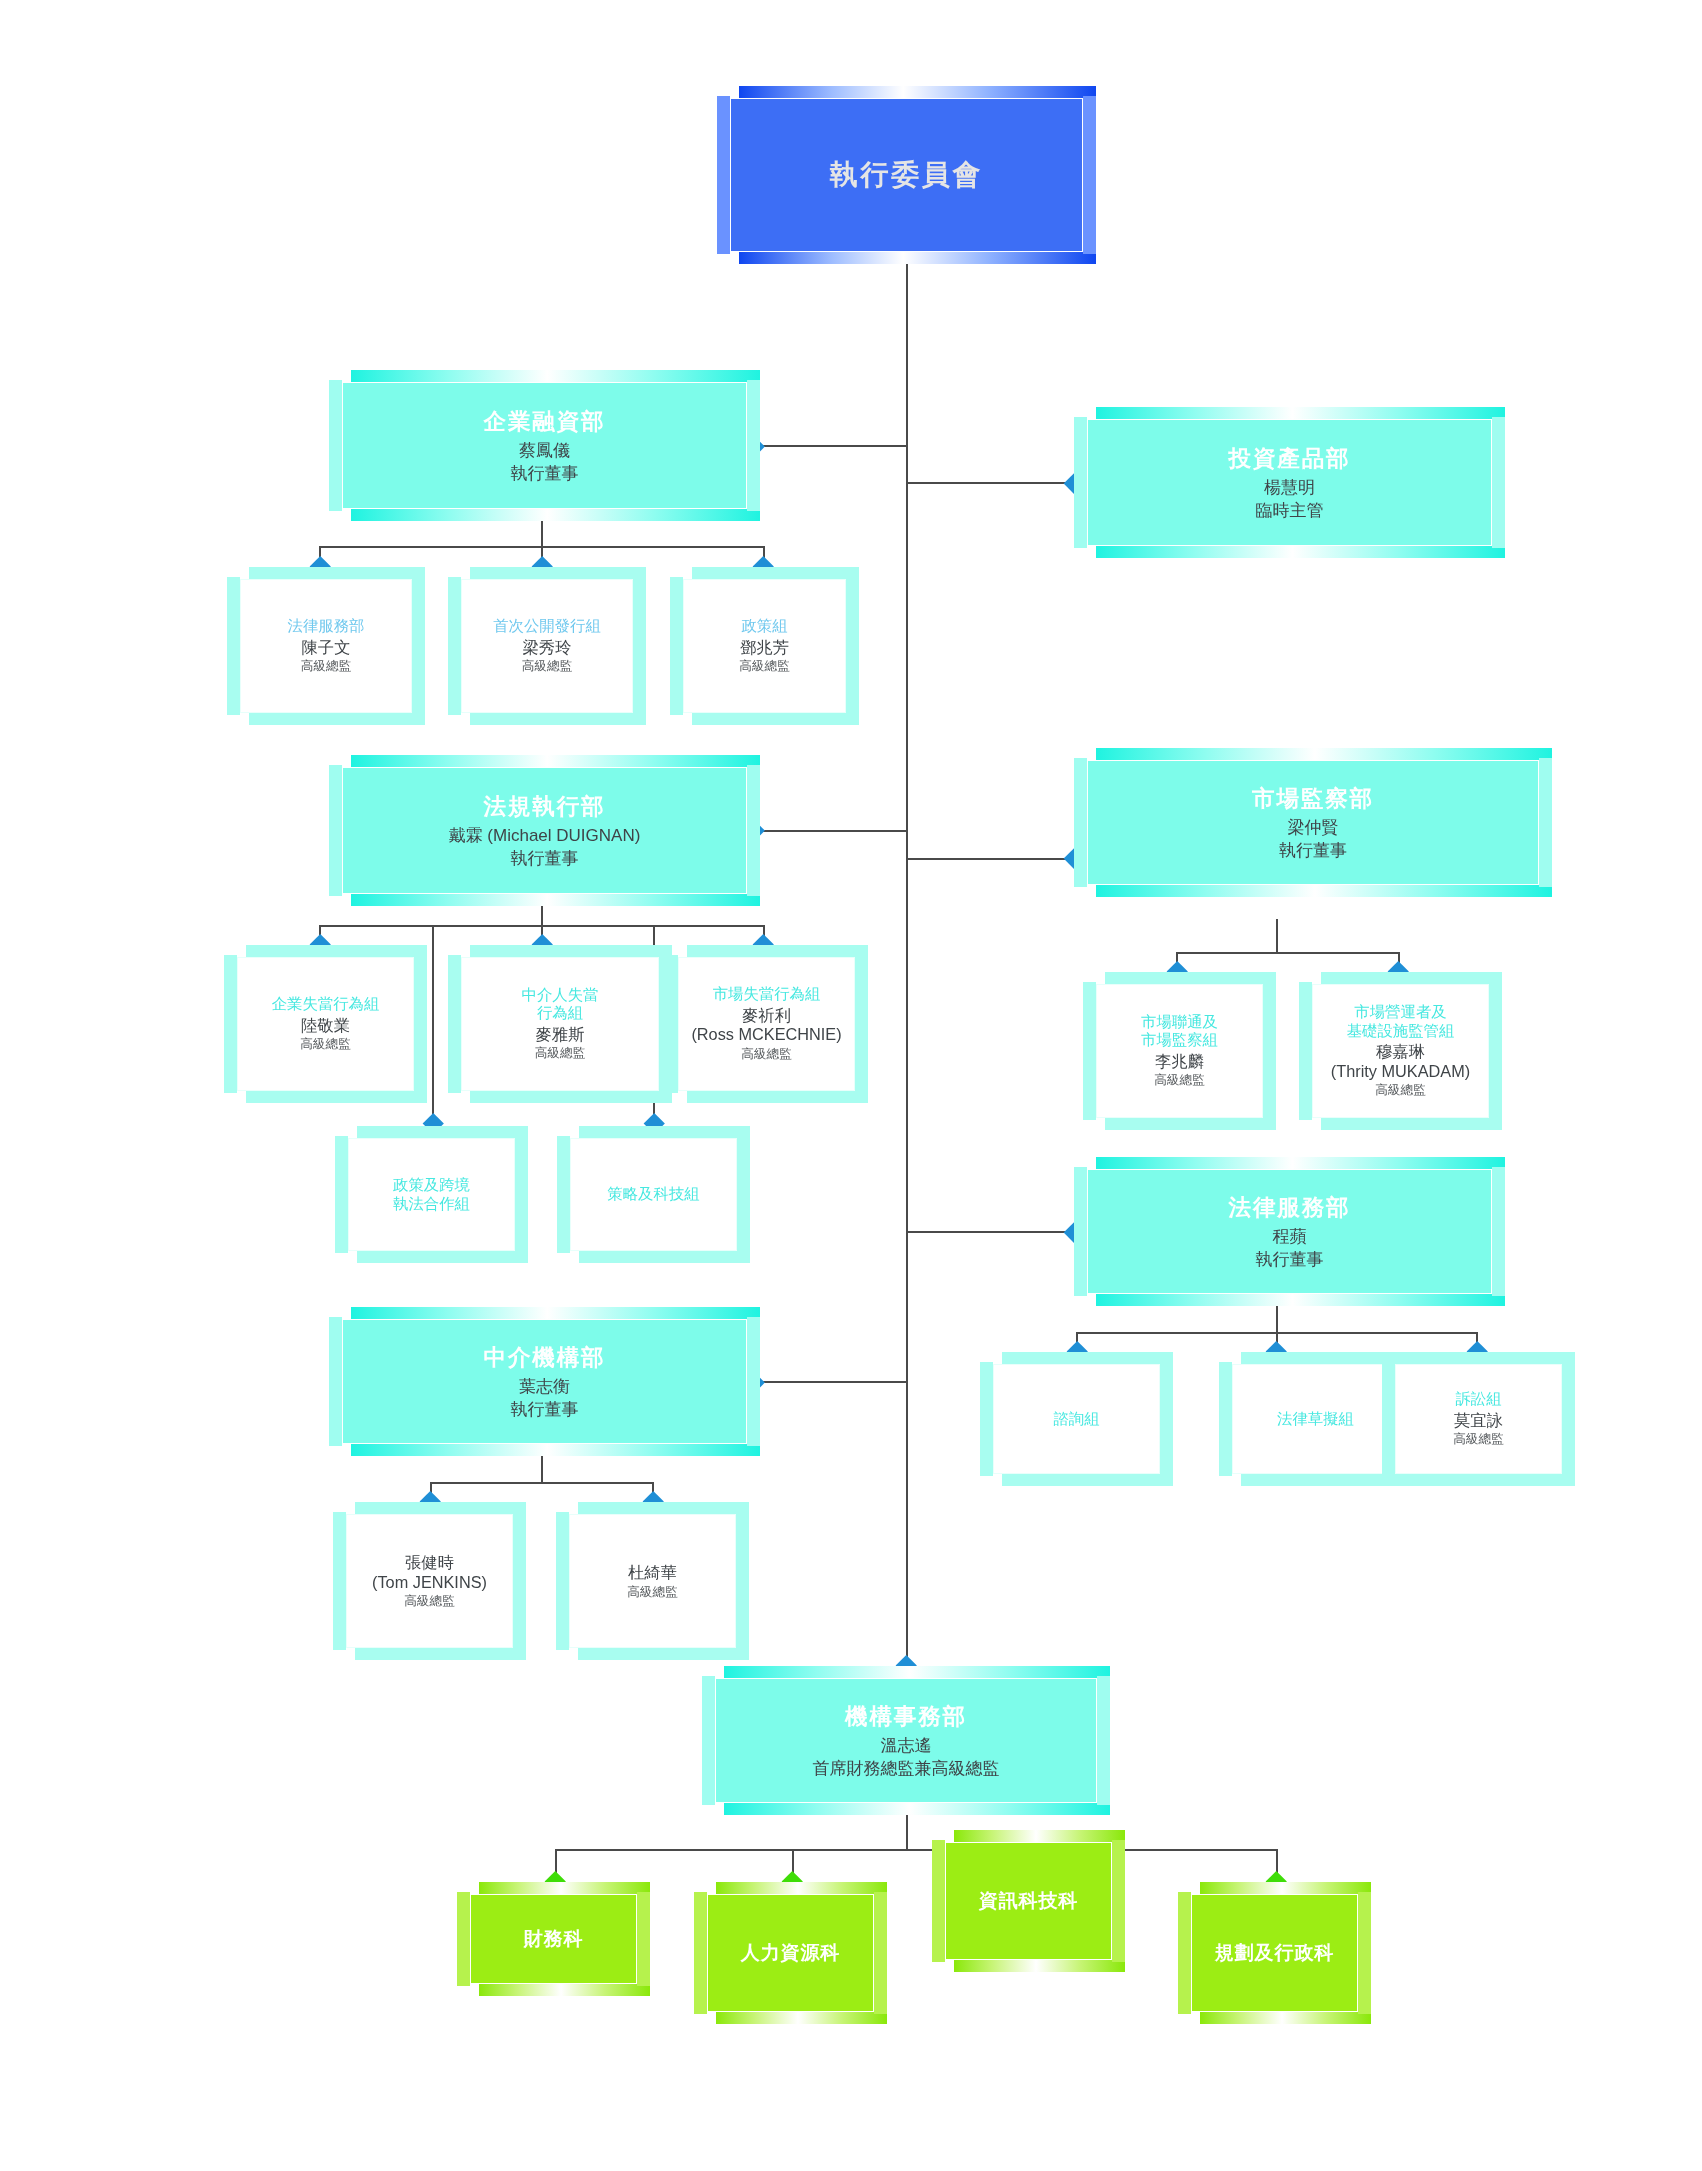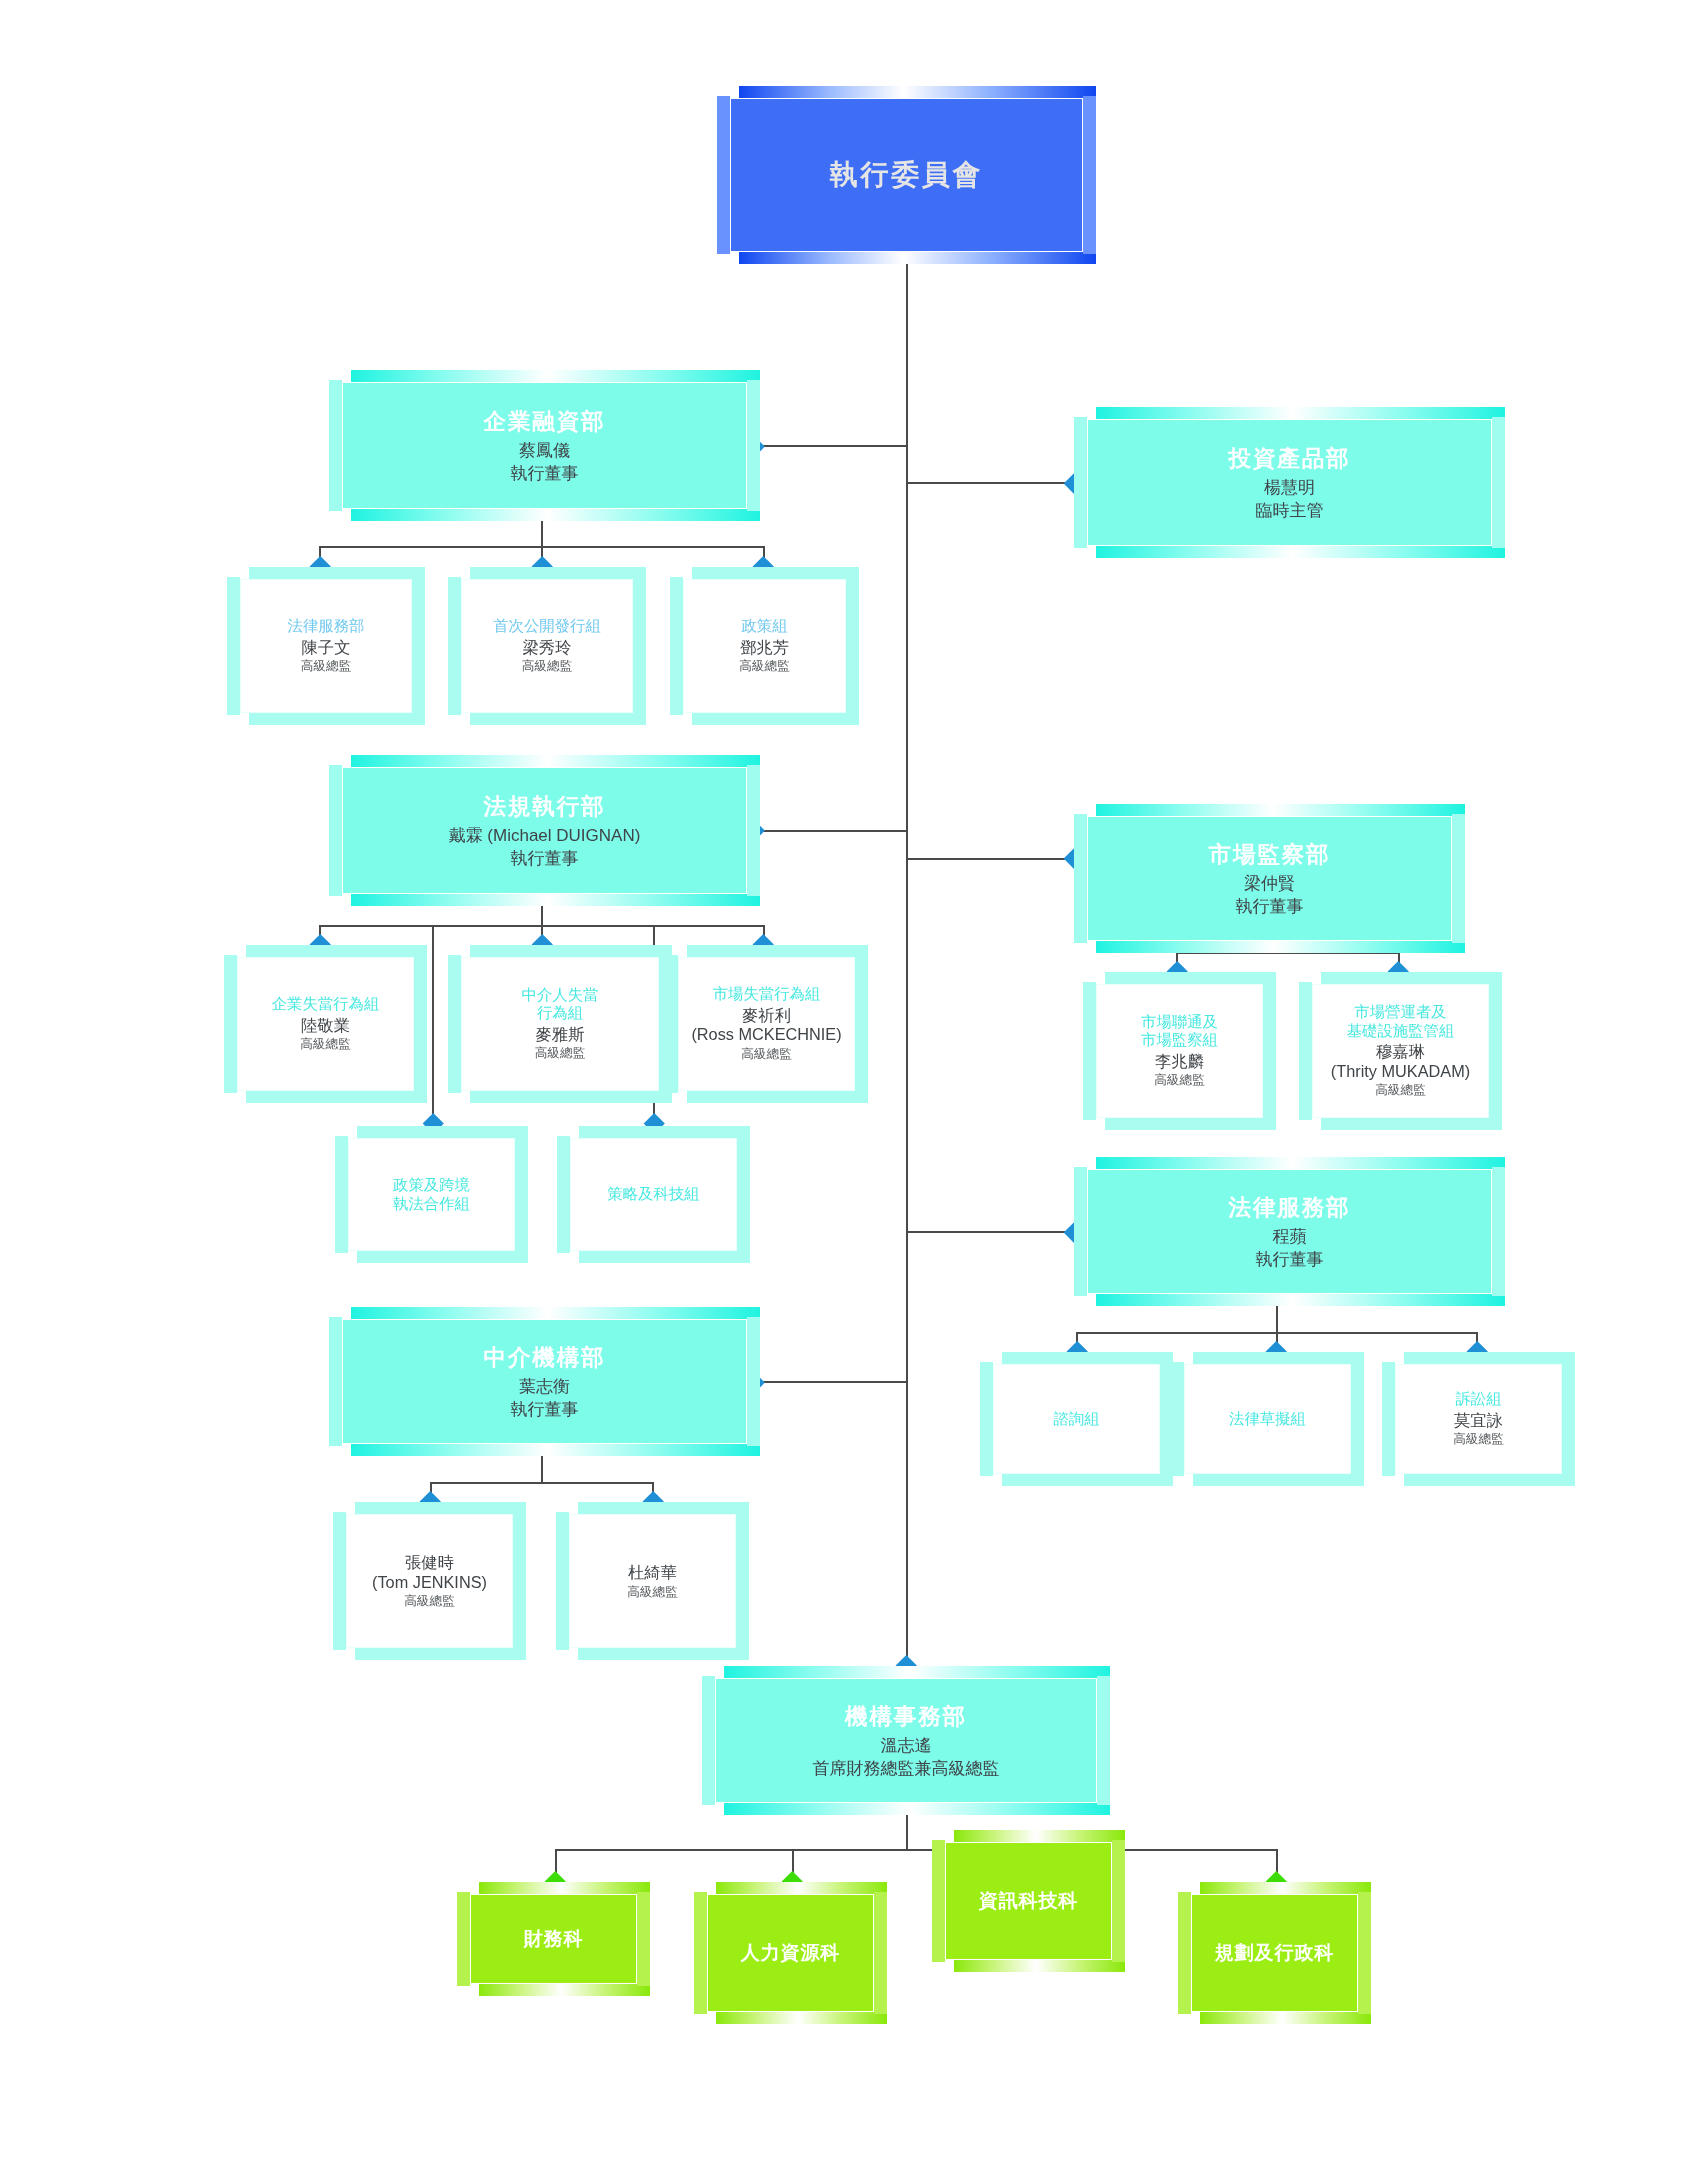--- a/index.html
+++ b/index.html
@@ -325,21 +325,21 @@
   <div class="node white" style="left:570px;top:1138px;width:167px;height:113px;">
     <div class="topbar"></div>
     <div class="shadowbar"></div>
     <div class="sidebar-l"></div>
     <div class="sidebar-r"></div>
     <div class="body">
       <div class="title">策略及科技組</div>
     </div>
   </div>
 
-  <div class="node cyan" style="left:1087px;top:816px;width:365px;height:125px;">
+  <div class="node cyan" style="left:1087px;top:760px;width:452px;height:125px;">
     <div class="topbar"></div>
     <div class="shadowbar"></div>
     <div class="sidebar-l"></div>
     <div class="sidebar-r"></div>
     <div class="body">
       <div class="title">市場監察部</div>
       <div class="person">梁仲賢</div>
       <div class="role">執行董事</div>
     </div>
   </div>
@@ -383,21 +383,21 @@
   <div class="node white" style="left:993px;top:1364px;width:167px;height:110px;">
     <div class="topbar"></div>
     <div class="shadowbar"></div>
     <div class="sidebar-l"></div>
     <div class="sidebar-r"></div>
     <div class="body">
       <div class="title">諮詢組</div>
     </div>
   </div>
 
-  <div class="node white" style="left:1184px;top:1364px;width:167px;height:110px;">
+  <div class="node white" style="left:1232px;top:1364px;width:167px;height:110px;">
     <div class="topbar"></div>
     <div class="shadowbar"></div>
     <div class="sidebar-l"></div>
     <div class="sidebar-r"></div>
     <div class="body">
       <div class="title">法律草擬組</div>
     </div>
   </div>
 
   <div class="node white" style="left:1395px;top:1364px;width:167px;height:110px;">

